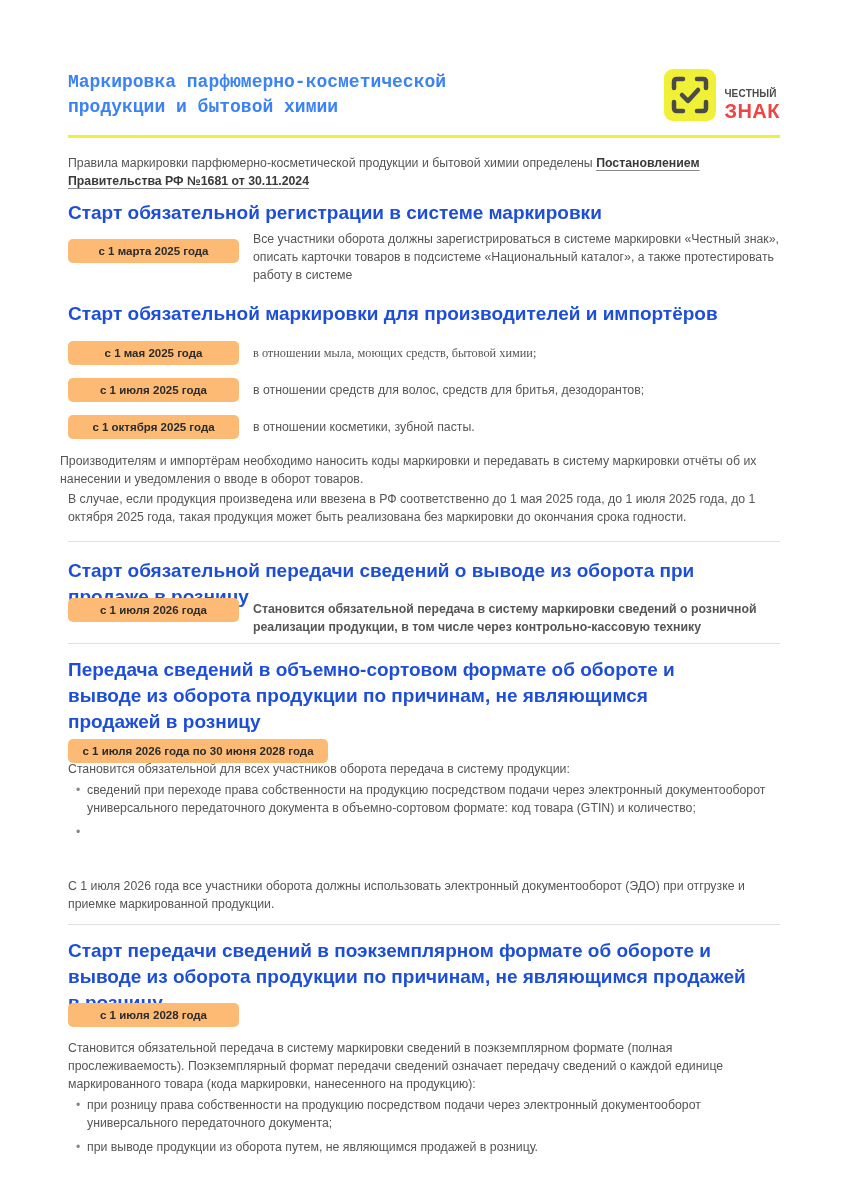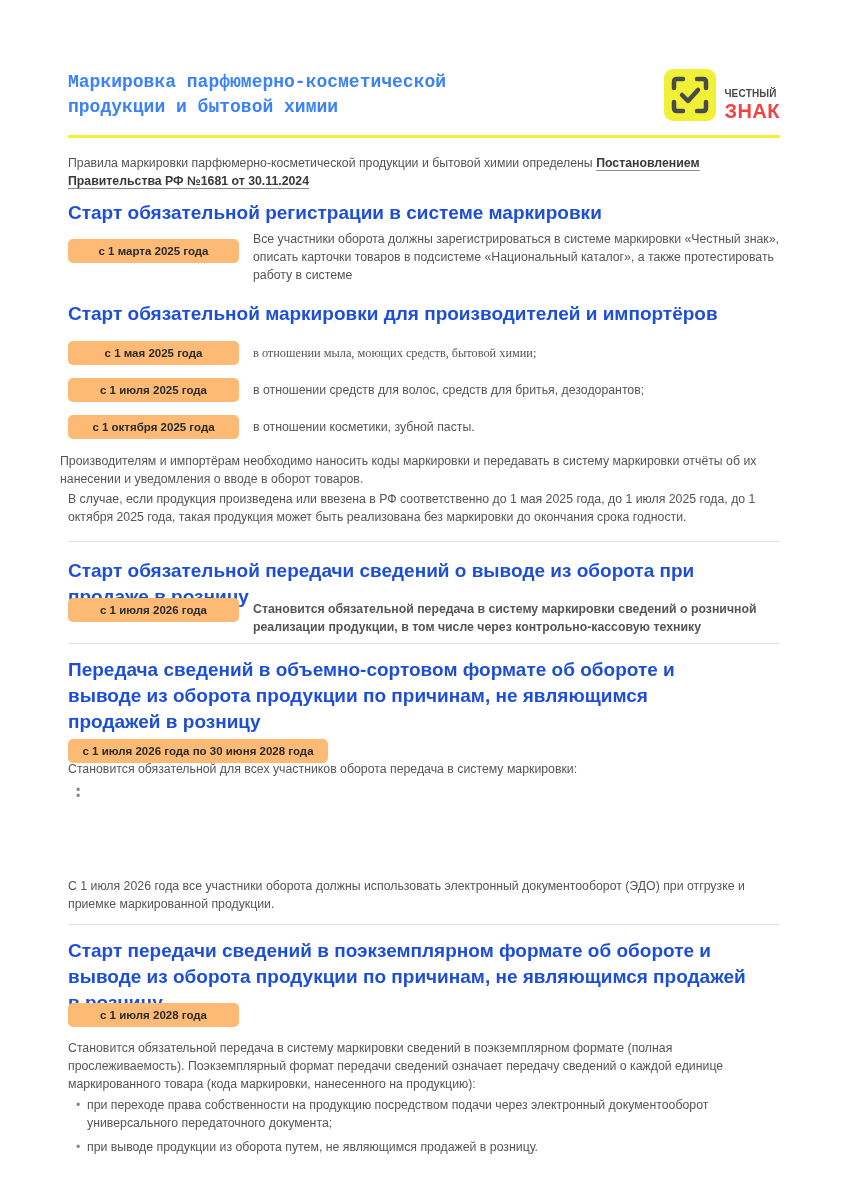--- a/index.html
+++ b/index.html
@@ -81,38 +81,39 @@
 <div class="divider" style="top:541px;"></div>
 
 <div class="h2" style="top:558px;">Старт обязательной передачи сведений о выводе из оборота при продаже в розницу</div>
 <div class="pill" style="top:598px;">с 1 июля 2026 года</div>
 <div class="pill-desc txt" style="top:600px;font-weight:bold;">Становится обязательной передача в систему маркировки сведений о розничной реализации продукции, в том числе через контрольно-кассовую технику</div>
 
 <div class="divider" style="top:643px;"></div>
 
 <div class="h2" style="top:657px;line-height:26px;width:660px;">Передача сведений в объемно-сортовом формате об обороте и выводе из оборота продукции по причинам, не являющимся продажей в розницу</div>
 <div class="pill wide" style="top:739px;">с 1 июля 2026 года по 30 июня 2028 года</div>
-<div class="txt" style="position:absolute;left:68px;top:760px;width:712px;">Становится обязательной для всех участников оборота передача в систему маркировки:</div>
+<div class="txt" style="position:absolute;left:68px;top:760px;width:712px;">Становится обязательной для всех участников оборота передача в систему продукции:</div>
 <div class="bullets txt" style="top:781px;">
   <div class="item">
     <span class="dot">•</span>
+    <span>сведений при переходе права собственности на продукцию посредством подачи через электронный документооборот универсального передаточного документа в объемно-сортовом формате: код товара (GTIN) и количество;</span>
   </div>
   <div class="item">
     <span class="dot">•</span>
   </div>
 </div>
 <div class="txt" style="position:absolute;left:68px;top:877px;width:712px;">С 1 июля 2026 года все участники оборота должны использовать электронный документооборот (ЭДО) при отгрузке и приемке маркированной продукции.</div>
 
 <div class="divider" style="top:924px;"></div>
 
 <div class="h2" style="top:938px;line-height:26px;width:690px;">Старт передачи сведений в поэкземплярном формате об обороте и выводе из оборота продукции по причинам, не являющимся продажей в розницу</div>
 <div class="pill" style="top:1003px;">с 1 июля 2028 года</div>
 <div class="txt" style="position:absolute;left:68px;top:1039px;width:712px;">Становится обязательной передача в систему маркировки сведений в поэкземплярном формате (полная прослеживаемость). Поэкземплярный формат передачи сведений означает передачу сведений о каждой единице маркированного товара (кода маркировки, нанесенного на продукцию):</div>
 <div class="bullets txt" style="top:1096px;">
   <div class="item">
     <span class="dot">•</span>
-    <span>при переходе права собственности на продукцию посредством подачи через электронный документооборот универсального передаточного документа;</span>
+    <span>при розницу права собственности на продукцию посредством подачи через электронный документооборот универсального передаточного документа;</span>
   </div>
   <div class="item">
     <span class="dot">•</span>
     <span>при выводе продукции из оборота путем, не являющимся продажей в розницу.</span>
   </div>
 </div>
 
 </body></html>

